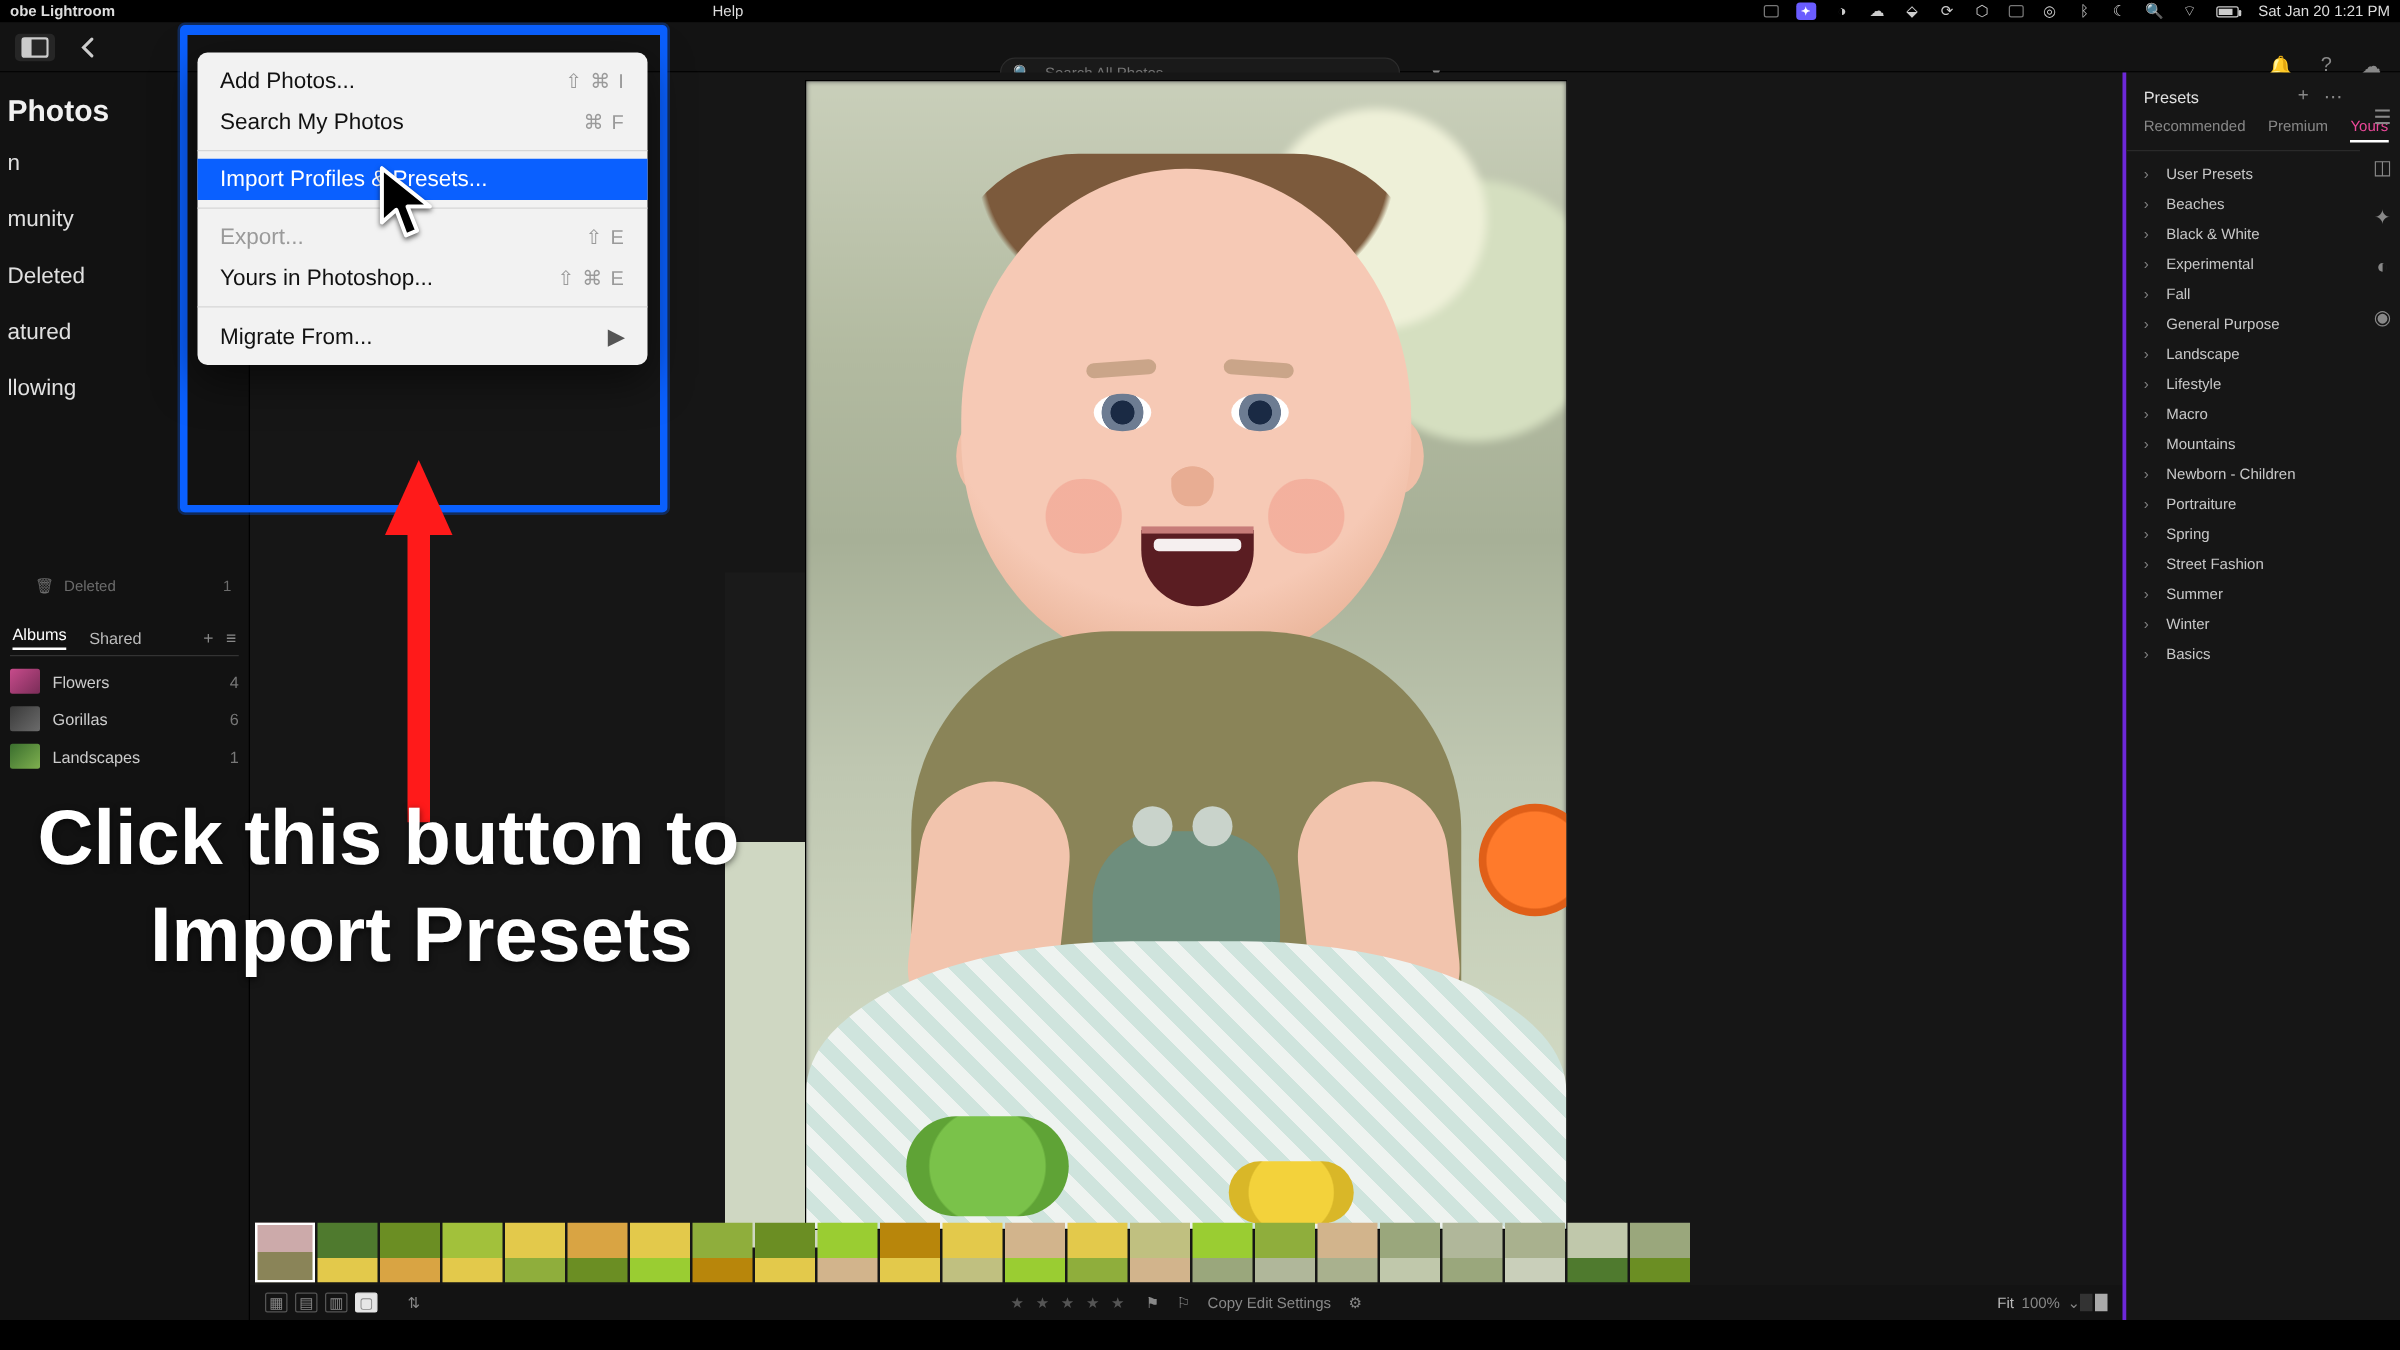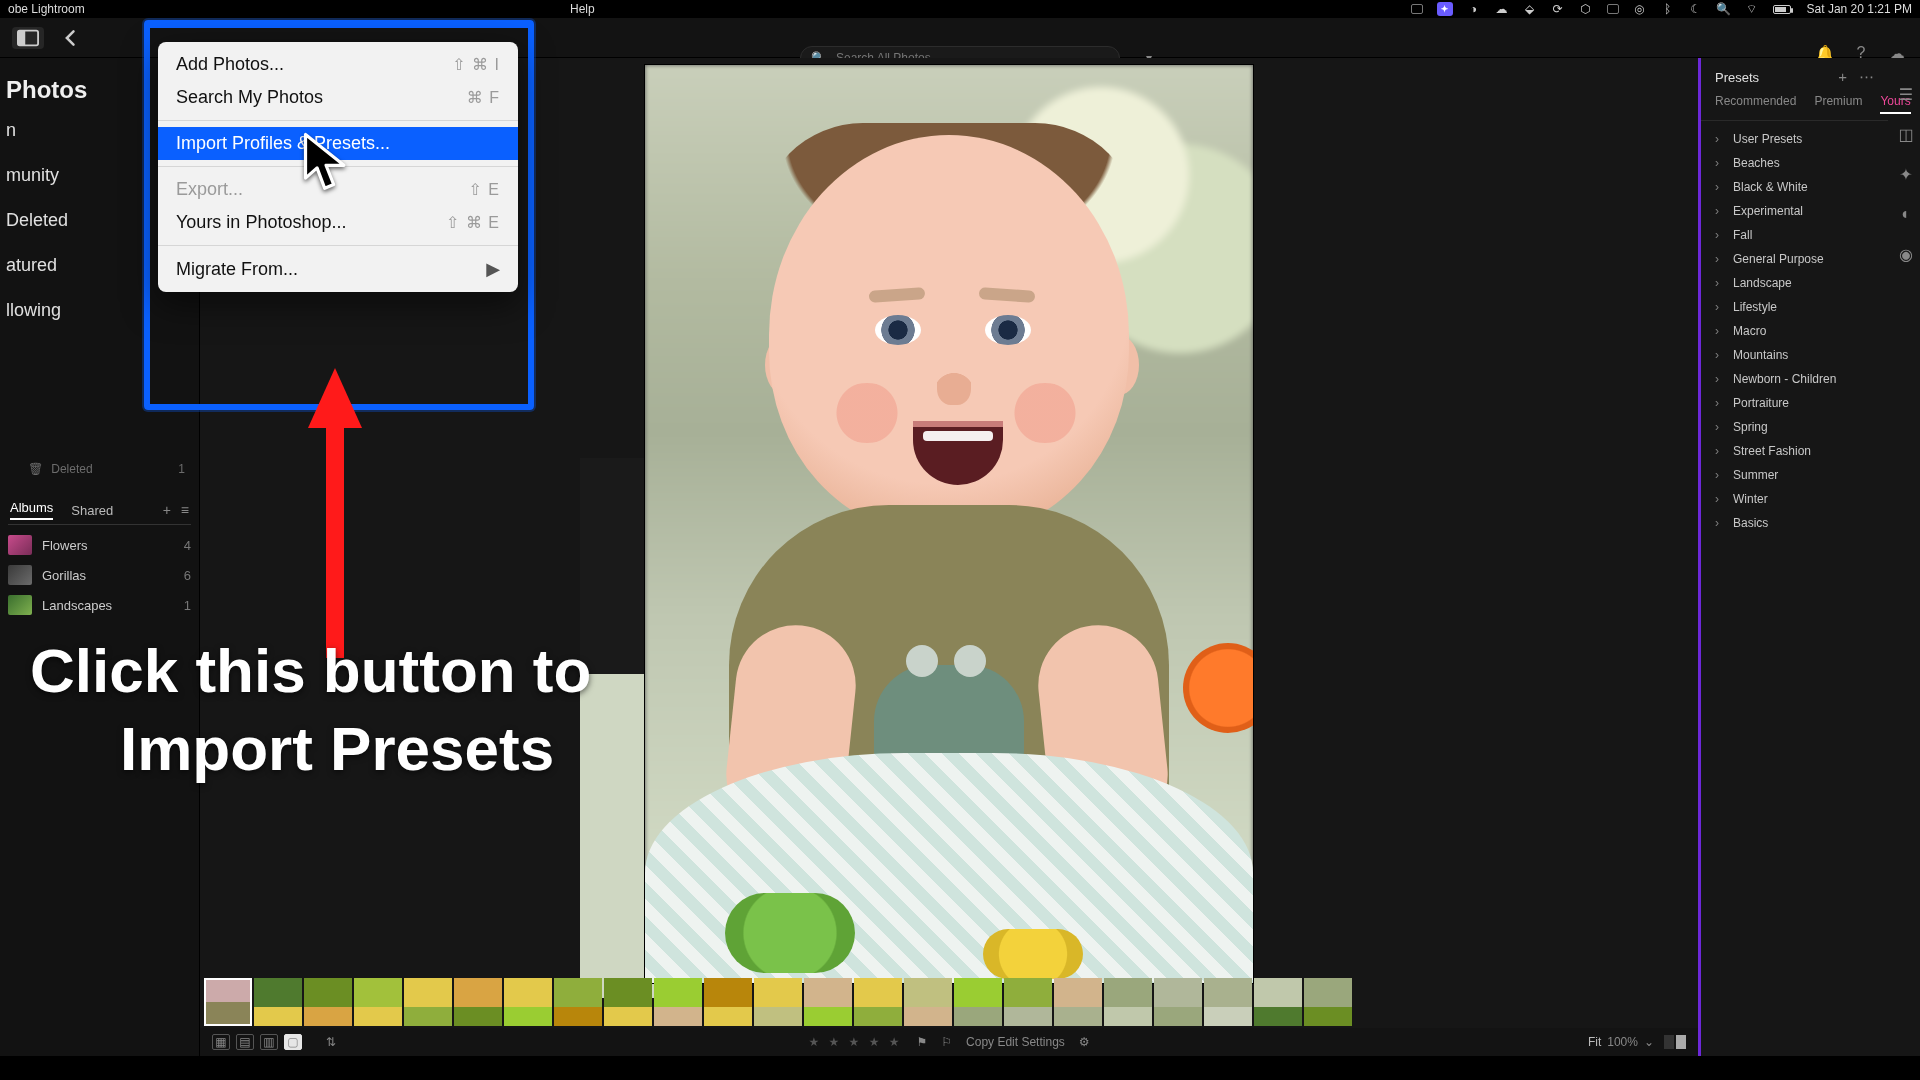--- a/index.html
+++ b/index.html
@@ -15,21 +15,21 @@
     --accent:#1473e6;
     --blue-frame:#0a60ff;
     --mac-menubar:#000000;
     --chev:#7f7f7f;
   }
   *{box-sizing:border-box;font-family:-apple-system,Helvetica,Arial,sans-serif;}
   body{margin:0;width:1920px;height:1080px;background:#000;overflow:hidden;color:var(--text);}
   
   .mac-menubar{height:18px;background:var(--mac-menubar);display:flex;align-items:center;color:#ddd;font-size:12px;padding:0 8px;position:relative;}
   .mac-menubar .left{display:flex;gap:18px;align-items:center;}
-  .mac-menubar .title{font-weight:400;text-align:center;}
+  .mac-menubar .title{font-weight:700;text-align:center;}
   .mac-menubar .right{position:absolute;right:8px;top:0;height:18px;display:flex;align-items:center;gap:16px;}
   .mac-menubar .tray{display:flex;gap:14px;align-items:center;}
   .tray-icon{width:14px;height:14px;display:flex;align-items:center;justify-content:center;color:#ccc;font-size:12px;}
   .tray-icon.box{border:1px solid #777;border-radius:2px;width:12px;height:10px;}
   .tray-icon.cc{background:#6a5cff;width:16px;height:14px;border-radius:3px;font-size:9px;color:#fff;font-weight:700;}
   .battery{display:flex;align-items:center;gap:2px;}
   .battery .body{width:18px;height:9px;border:1px solid #ccc;border-radius:2px;position:relative;}
   .battery .body::after{content:"";position:absolute;right:-3px;top:2px;width:2px;height:5px;background:#ccc;border-radius:1px;}
   .battery .fill{position:absolute;left:1px;top:1px;bottom:1px;width:70%;background:#ccc;}
   
@@ -98,21 +98,21 @@
   .filmstrip{position:absolute;left:204px;right:400px;bottom:54px;height:48px;display:flex;gap:2px;overflow:hidden;}
   .fs-thumb{height:48px;width:48px;flex:0 0 48px;background:#556b2f;}
   .fs-thumb.sel{outline:2px solid #fff;outline-offset:-2px;background:linear-gradient(180deg,#caa 0 50%,#8a8458 50%);}
   
   .bottombar{position:absolute;left:200px;right:190px;bottom:24px;height:28px;background:#131313;display:flex;align-items:center;padding:0 12px;gap:10px;color:#888;font-size:12px;}
   .bottombar .vm{display:flex;gap:6px;}
   .vm .m{width:18px;height:16px;border:1px solid #555;border-radius:2px;display:flex;align-items:center;justify-content:center;}
   .vm .m.sel{background:#e6e6e6;border-color:#e6e6e6;}
   .bottombar .center{position:absolute;left:50%;transform:translateX(-50%);display:flex;align-items:center;gap:14px;}
   .stars{letter-spacing:3px;color:#555;}
-  .bottombar .right{margin-left:auto;display:flex;align-items:center;gap:10px;}
+  .bottombar .right{margin-left:auto;display:flex;align-items:center;}
   .fit-ctrl{display:flex;align-items:center;gap:6px;color:#bbb;}
   .fit-ctrl .chev{color:#888;}
   .compare{display:flex;gap:2px;}
   .compare .half{width:10px;height:14px;background:#333;}
   .compare .half:last-child{background:#aaa;}
   
   .edit-rail{position:absolute;right:0;top:40px;bottom:24px;width:190px;background:#161616;border-left:3px solid #6d28d9;}
   .edit-rail .title{padding:10px 14px 8px;font-size:13px;color:#e0e0e0;display:flex;align-items:center;}
   .edit-rail .title .act{margin-left:auto;display:flex;gap:12px;color:#888;font-size:15px;}
   .edit-rail .tabs{display:flex;gap:18px;padding:0 14px 6px;font-size:12px;color:#888;border-bottom:1px solid #2a2a2a;}

